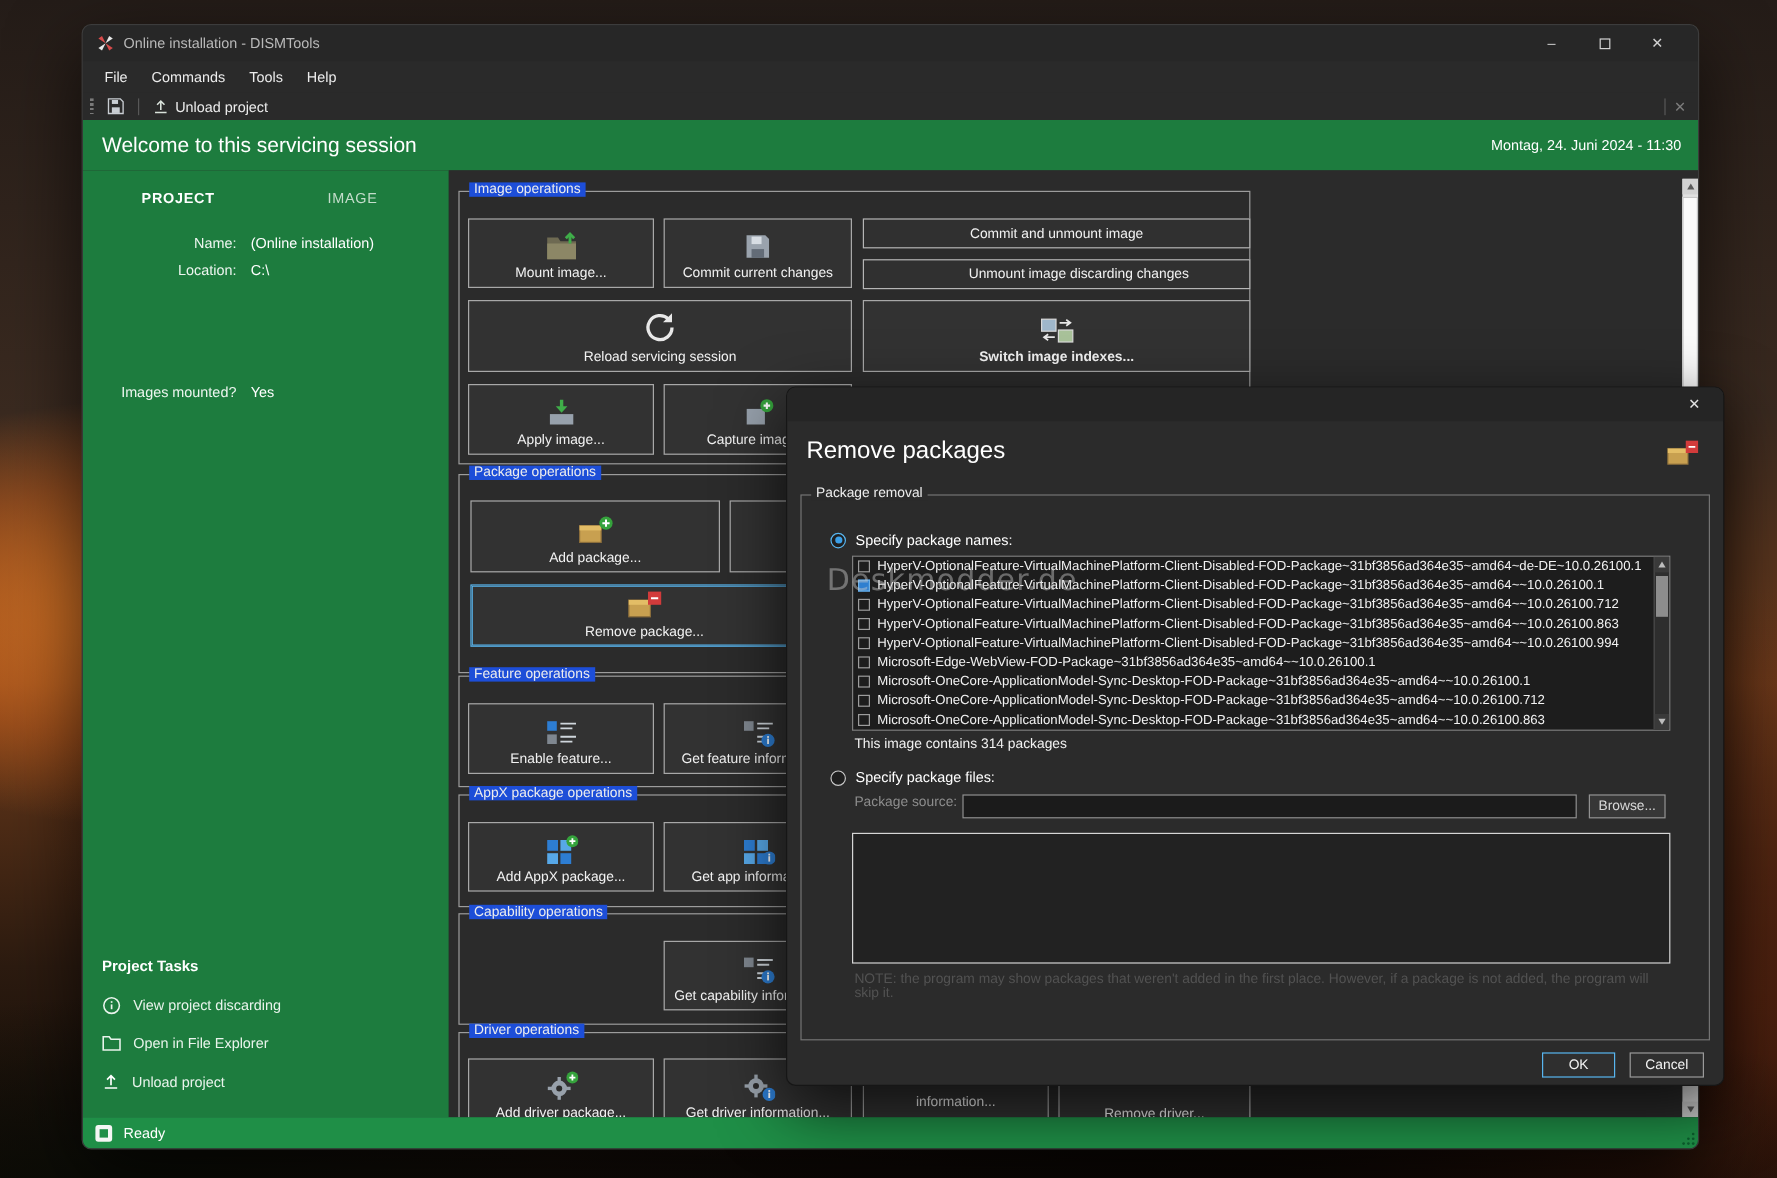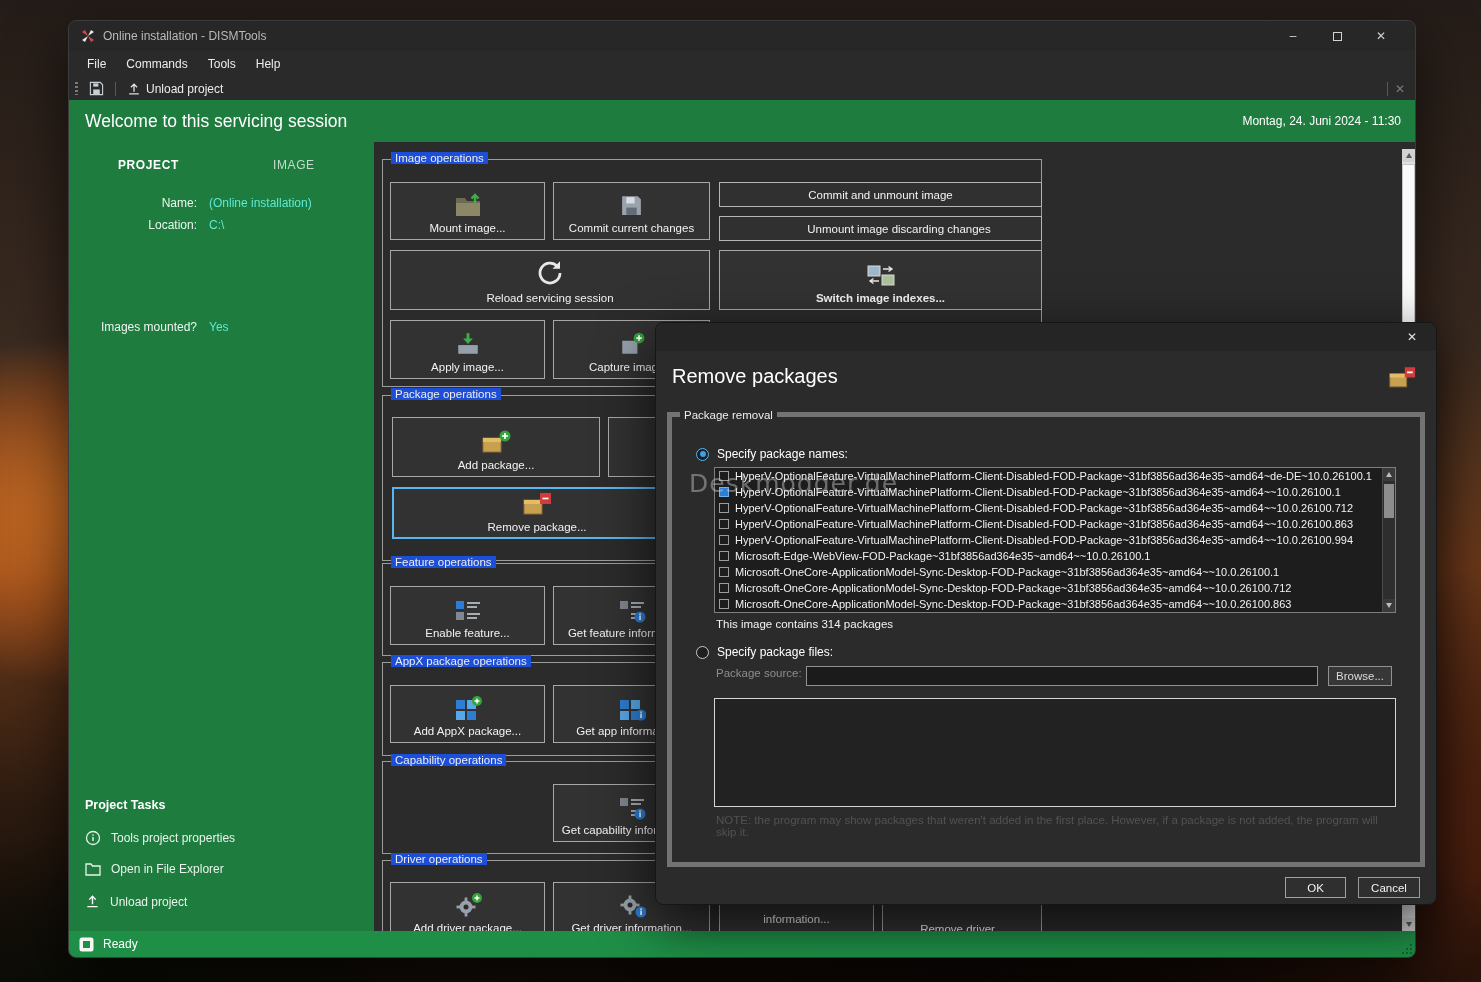--- a/index.html
+++ b/index.html
@@ -47,21 +47,21 @@
 
   .body-row { flex:1; display:flex; min-height:0; }
 
   
   .sidebar { width:305px; flex:none; background:#1d7c3e; position:relative; }
   .tab { position:absolute; font-size:12px; letter-spacing:.6px; }
   .tab.active { color:#fff; font-weight:bold; }
   .tab.inactive { color:#c4ddcb; }
   .srow { position:absolute; left:0; width:100%; font-size:12px; color:#fff; white-space:nowrap; }
   .slabel { display:inline-block; width:128px; text-align:right; color:#eef6f0; }
-  .svalue { margin-left:12px; color:#5eead4; }
+  .svalue { margin-left:12px; color:#ffffff; }
   .tasks-title { position:absolute; left:16px; top:656px; font-size:12.5px; font-weight:bold; color:#fff; }
   .task { position:absolute; left:16px; display:flex; align-items:center; gap:10px; font-size:12px; color:#e9f4ec; }
 
   
   .main { flex:1; background:#2b2b2b; position:relative; overflow:hidden; }
   .group { position:absolute; border:1px solid #9c9c9c; }
   .glabel { position:absolute; top:-8px; left:8px; background:#1d4ed8; padding:0 4px; font-size:11.5px; color:#ededed; white-space:nowrap; }
   .tile { position:absolute; background:#323232; border:1px solid #a8a8a8; display:flex; flex-direction:column;
     align-items:center; justify-content:flex-end; padding-bottom:5px; cursor:default; }
   .tile .ticon { margin-bottom:4px; line-height:0; }
@@ -84,21 +84,21 @@
   .resize-grip { position:absolute; right:2px; bottom:2px; line-height:0; }
 
   
   .dialog { position:absolute; left:655px; top:322px; width:782px; height:583px; background:#2b2b2b;
     border:1px solid #161616; border-radius:8px; overflow:hidden; z-index:50; box-shadow:0 18px 55px rgba(0,0,0,.7); }
   .dlg-titlebar { height:28px; background:#252525; position:relative; }
   .dlg-close { position:absolute; right:10px; top:4px; width:28px; height:20px; color:#e2e2e2; font-size:12px;
     display:flex; align-items:center; justify-content:center; }
   .dlg-heading { position:absolute; left:16px; top:42px; font-size:20px; color:#fff; }
   .dlg-pkg-icon { position:absolute; right:20px; top:42px; line-height:0; }
-  .dlg-group { position:absolute; left:11px; top:89px; width:758px; height:455px; border:5px solid #737373;padding-left:36px; }
+  .dlg-group { position:absolute; left:11px; top:89px; width:758px; height:455px; border:1px solid #737373;padding-left:36px; }
   .dlg-glabel { position:absolute; top:-8px; left:8px; background:#2b2b2b; padding:0 4px; font-size:11.5px; color:#ededed; }
 
   .radio-row { position:absolute; display:flex; align-items:center; gap:8px; font-size:12px; color:#fff; }
   .radio { width:13px; height:13px; border-radius:50%; border:1px solid #c8c8c8; background:#1f1f1f; position:relative; flex:none; }
   .radio.checked { border-color:#58b6f0; }
   .radio.checked::after { content:''; position:absolute; inset:2.5px; border-radius:50%; background:#3ba0e8; }
 
   .pkg-list { position:absolute; left:42px; top:50px; width:682px; height:146px; background:#1d1d1d; border:1px solid #7e7e7e; overflow:hidden; }
   .pkg-row { height:16px; display:flex; align-items:center; gap:6px; padding-left:4px; font-size:11px; color:#f2f2f2; white-space:nowrap; }
   .pkg-check { width:10px; height:10px; border:1px solid #9c9c9c; background:#1d1d1d; flex:none; }
@@ -214,21 +214,21 @@
       <span class="tasks-title">Project Tasks</span>
 
       <div class="task" style="top:688px;">
         <span style="line-height:0;">
           <svg width="16" height="16" viewBox="0 0 16 16">
               <circle cx="8" cy="8" r="6.5" fill="none" stroke="#e9f4ec" stroke-width="1.3"></circle>
               <rect x="7.3" y="7" width="1.4" height="4" fill="#e9f4ec"></rect>
               <rect x="7.3" y="4.3" width="1.4" height="1.4" fill="#e9f4ec"></rect>
             </svg>
         </span>
-        <span>Tools project properties</span>
+        <span>View project discarding</span>
       </div>
       <div class="task" style="top:720px;">
         <span style="line-height:0;">
           <svg width="16" height="14" viewBox="0 0 16 14">
               <path d="M1 2h5l1.5 2H15v9H1z" fill="none" stroke="#e9f4ec" stroke-width="1.3"></path>
             </svg>
         </span>
         <span>Open in File Explorer</span>
       </div>
       <div class="task" style="top:752px;">

